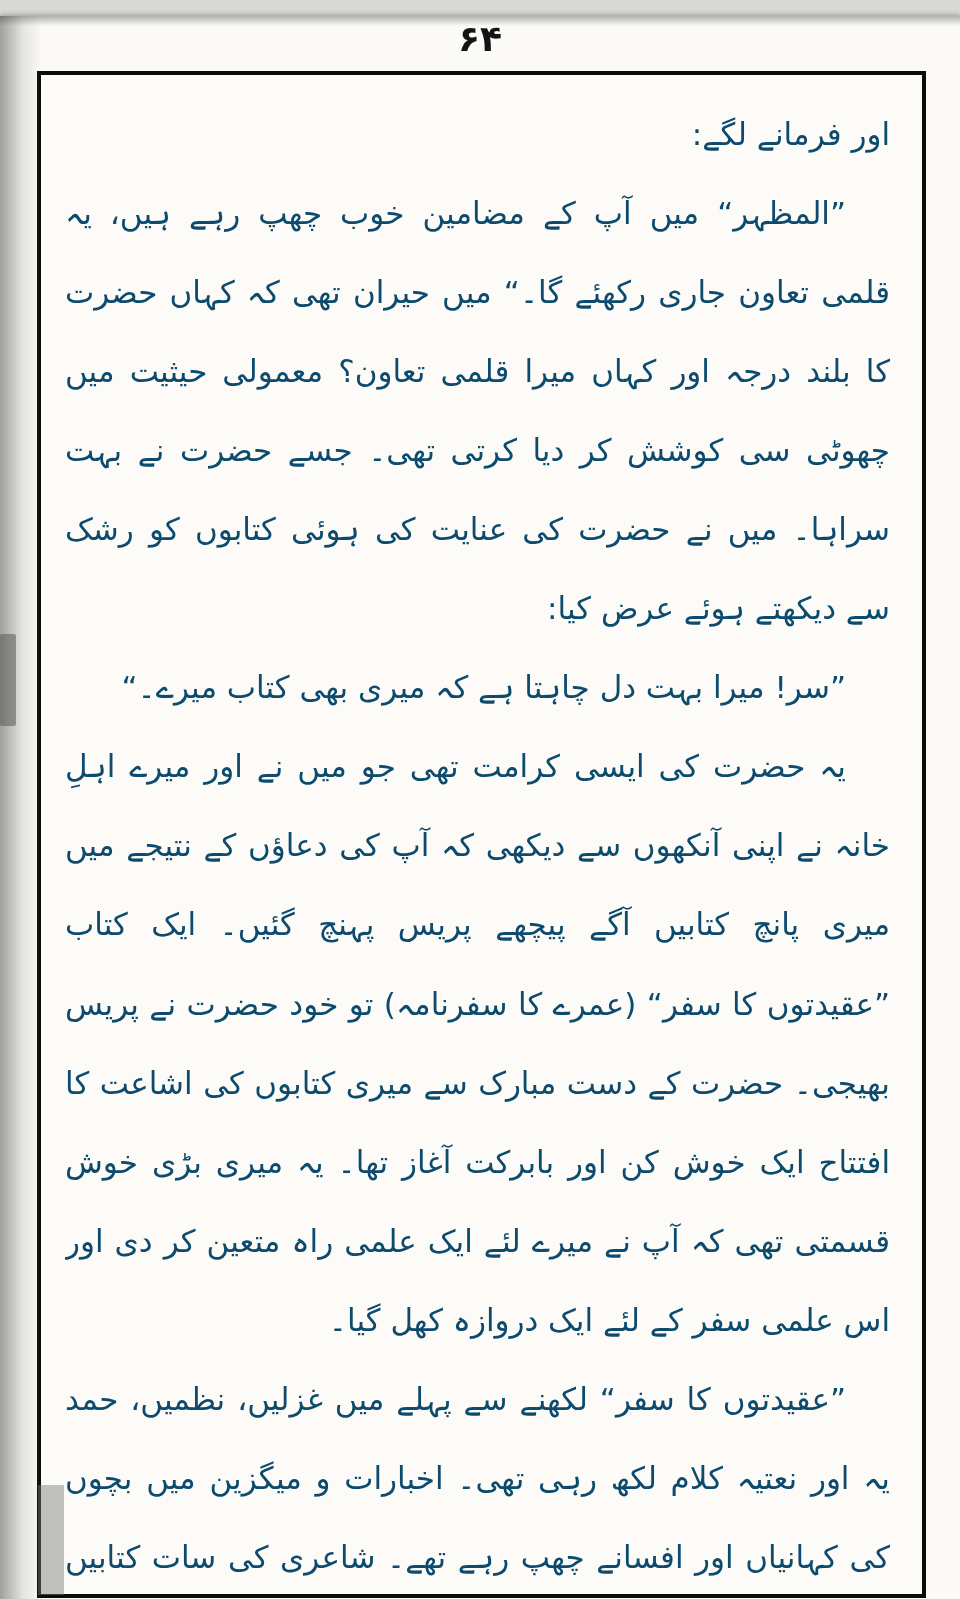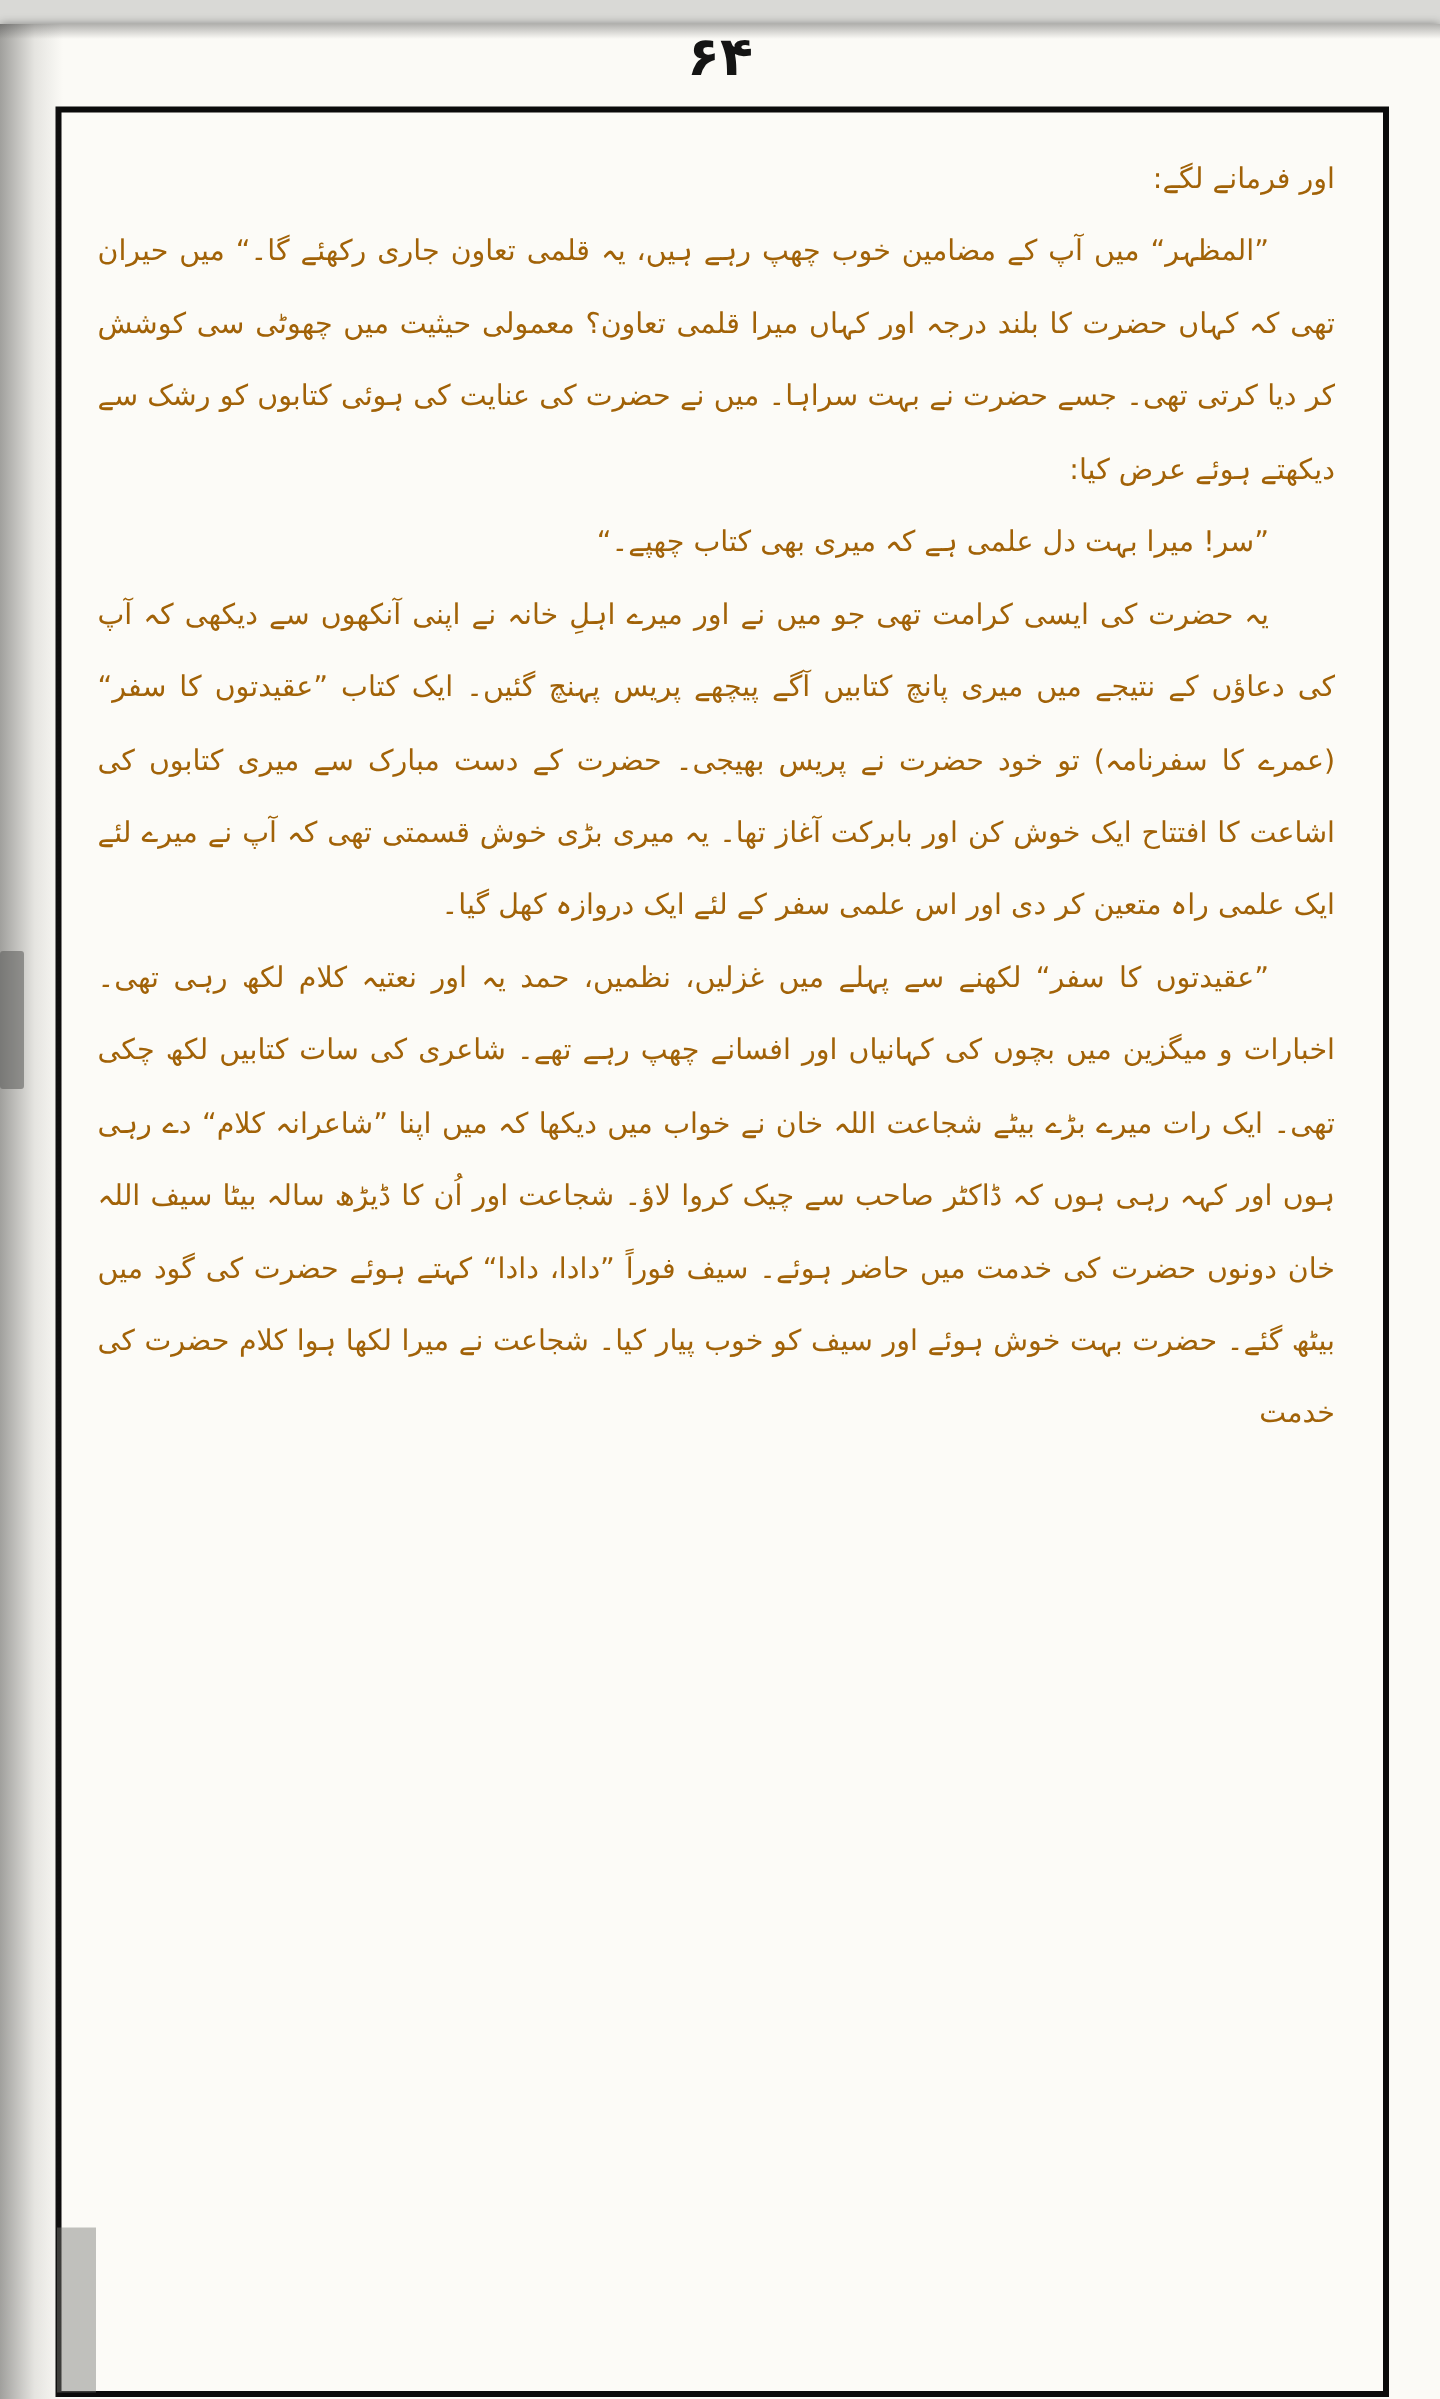--- a/index.html
+++ b/index.html
@@ -79,22 +79,22 @@
   }
 
   .content {
     position: absolute;
     top: 20px;
     left: 24px;
     right: 32px;
     bottom: 12px;
     direction: rtl;
     text-align: justify;
-    color: #a16207;
-    font-size: 19px;
+    color: #0c4a6e;
+    font-size: 31px;
     line-height: 2.55;
     font-weight: 500;
     overflow: hidden;
   }
 
   .content p {
     margin: 0;
     padding: 0;
   }
   .content p.indent {
@@ -105,21 +105,21 @@
 <body>
 
 <div class="scan">
 
   <div class="page-number">۶۴</div>
 
   <div class="frame">
     <div class="content" dir="rtl">
       <p>اور فرمانے لگے:</p>
       <p class="indent">”المظہر“ میں آپ کے مضامین خوب چھپ رہے ہیں، یہ قلمی تعاون جاری رکھئے گا۔“ میں حیران تھی کہ کہاں حضرت کا بلند درجہ اور کہاں میرا قلمی تعاون؟ معمولی حیثیت میں چھوٹی سی کوشش کر دیا کرتی تھی۔ جسے حضرت نے بہت سراہا۔ میں نے حضرت کی عنایت کی ہوئی کتابوں کو رشک سے دیکھتے ہوئے عرض کیا:</p>
-      <p class="indent">”سر! میرا بہت دل علمی ہے کہ میری بھی کتاب چھپے۔“</p>
+      <p class="indent">”سر! میرا بہت دل چاہتا ہے کہ میری بھی کتاب میرے۔“</p>
       <p class="indent">یہ حضرت کی ایسی کرامت تھی جو میں نے اور میرے اہلِ خانہ نے اپنی آنکھوں سے دیکھی کہ آپ کی دعاؤں کے نتیجے میں میری پانچ کتابیں آگے پیچھے پریس پہنچ گئیں۔ ایک کتاب ”عقیدتوں کا سفر“ (عمرے کا سفرنامہ) تو خود حضرت نے پریس بھیجی۔ حضرت کے دست مبارک سے میری کتابوں کی اشاعت کا افتتاح ایک خوش کن اور بابرکت آغاز تھا۔ یہ میری بڑی خوش قسمتی تھی کہ آپ نے میرے لئے ایک علمی راہ متعین کر دی اور اس علمی سفر کے لئے ایک دروازہ کھل گیا۔</p>
       <p class="indent">”عقیدتوں کا سفر“ لکھنے سے پہلے میں غزلیں، نظمیں، حمد یہ اور نعتیہ کلام لکھ رہی تھی۔ اخبارات و میگزین میں بچوں کی کہانیاں اور افسانے چھپ رہے تھے۔ شاعری کی سات کتابیں لکھ چکی تھی۔ ایک رات میرے بڑے بیٹے شجاعت اللہ خان نے خواب میں دیکھا کہ میں اپنا ”شاعرانہ کلام“ دے رہی ہوں اور کہہ رہی ہوں کہ ڈاکٹر صاحب سے چیک کروا لاؤ۔ شجاعت اور اُن کا ڈیڑھ سالہ بیٹا سیف اللہ خان دونوں حضرت کی خدمت میں حاضر ہوئے۔ سیف فوراً ”دادا، دادا“ کہتے ہوئے حضرت کی گود میں بیٹھ گئے۔ حضرت بہت خوش ہوئے اور سیف کو خوب پیار کیا۔ شجاعت نے میرا لکھا ہوا کلام حضرت کی خدمت</p>
     </div>
   </div>
 
   <div class="edge-shadow-left"></div>
   <div class="edge-shadow-top"></div>
   <div class="artifact-mid"></div>
   <div class="artifact-bottom"></div>
 

